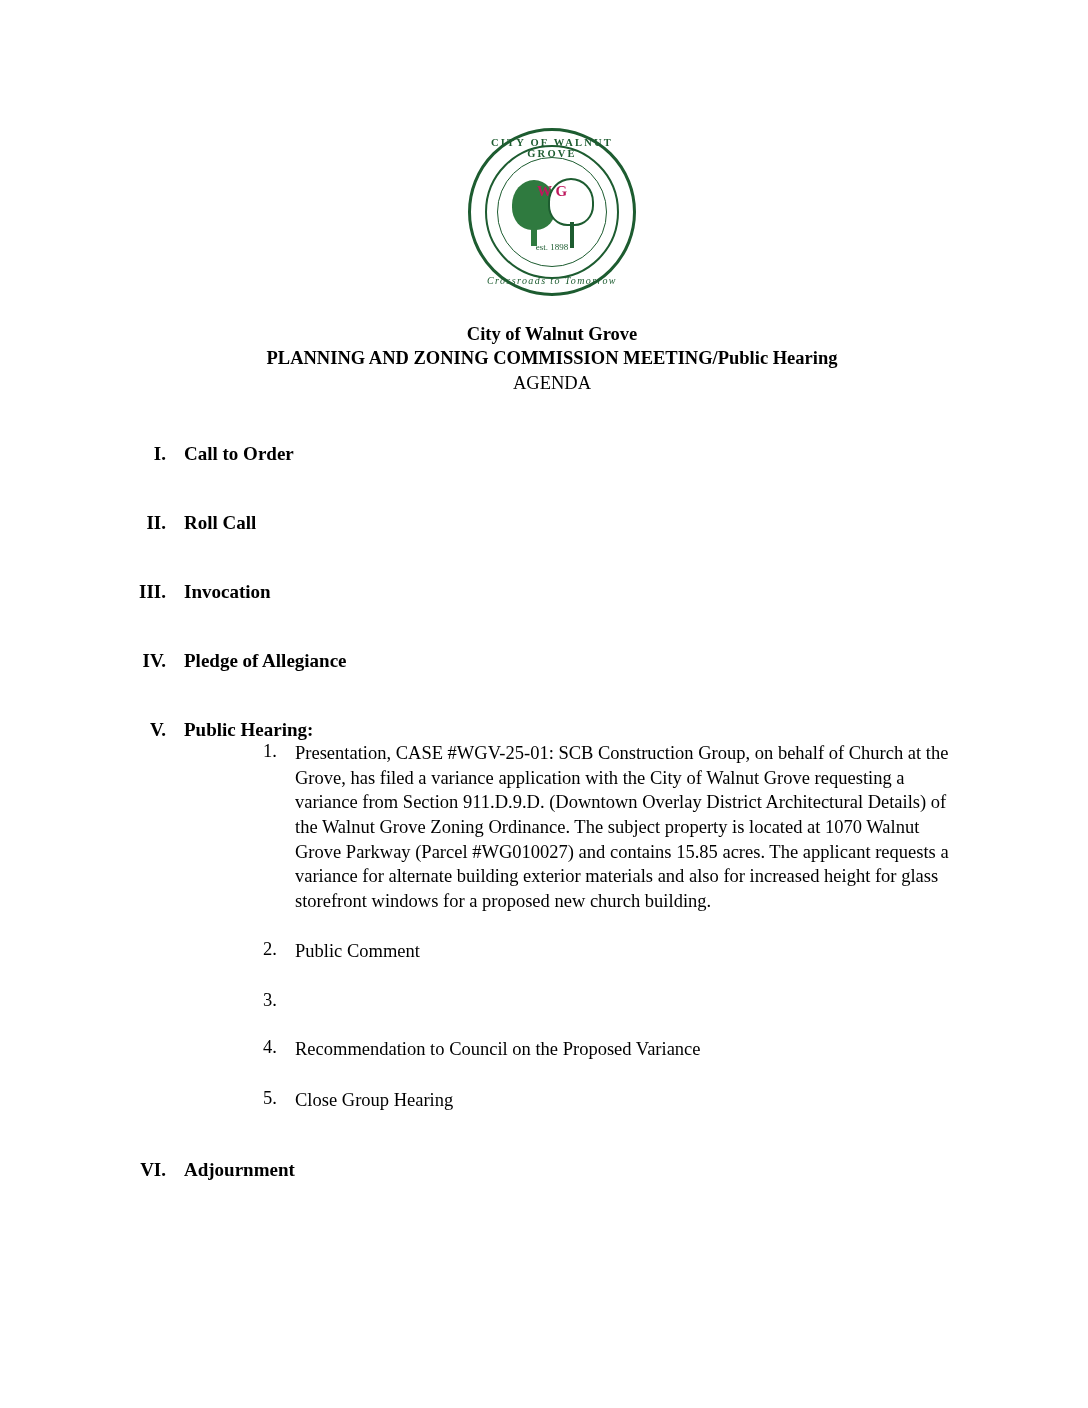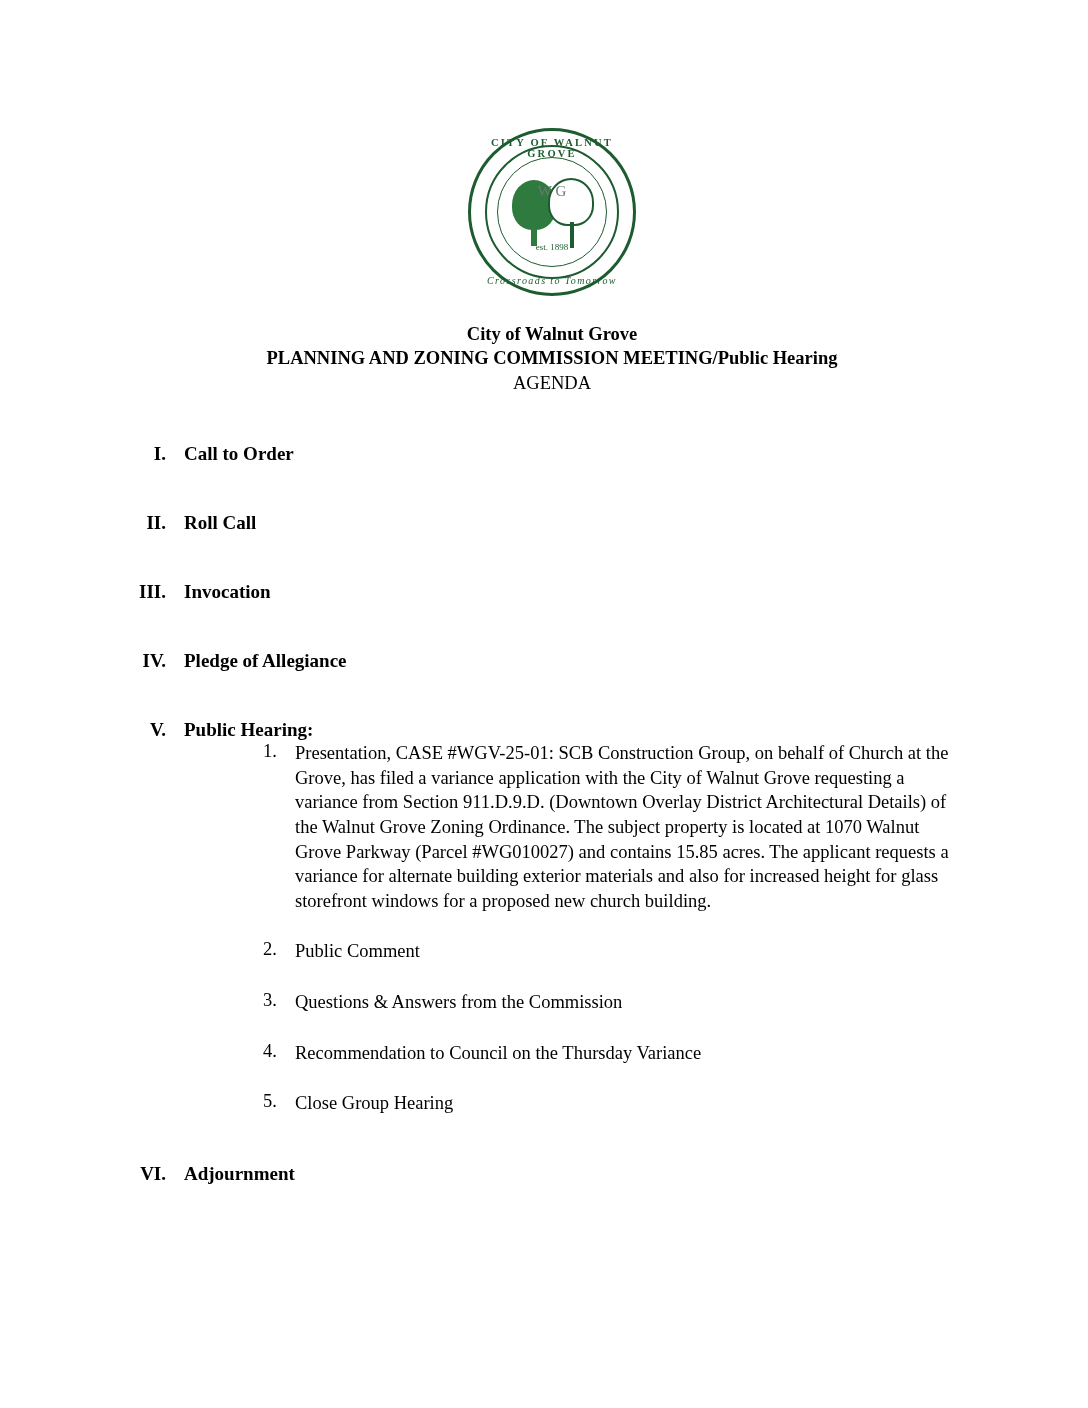--- a/index.html
+++ b/index.html
@@ -92,22 +92,22 @@
     width: 4px;
     height: 26px;
     background: #1d5c30;
   }
   .seal-monogram {
     position: absolute;
     left: 50%;
     top: 27px;
     transform: translateX(-50%);
     font-size: 15px;
-    font-weight: normal;
-    color: #737373;
+    font-weight: bold;
+    color: #be185d;
     letter-spacing: 0px;
     line-height: 13px;
     text-align: center;
     font-family: "Liberation Serif", serif;
   }
   .seal-est {
     position: absolute;
     left: 50%;
     bottom: 14px;
     transform: translateX(-50%);
@@ -264,27 +264,26 @@
       <div class="spacer-sm"></div>
 
       <div class="subitem">
         <div class="snum">2.</div>
         <div class="stext">Public Comment</div>
       </div>
       <div class="spacer-sm"></div>
 
       <div class="subitem">
         <div class="snum">3.</div>
-        <div class="stext">Questions &amp; Answers from the Commission</div>
       </div>
       <div class="spacer-sm"></div>
 
       <div class="subitem">
         <div class="snum">4.</div>
-        <div class="stext">Recommendation to Council on the Thursday Variance</div>
+        <div class="stext">Recommendation to Council on the Proposed Variance</div>
       </div>
       <div class="spacer-sm"></div>
 
       <div class="subitem">
         <div class="snum">5.</div>
         <div class="stext">Close Group Hearing</div>
       </div>
     </div>
 
     <div class="spacer-lg"></div>

